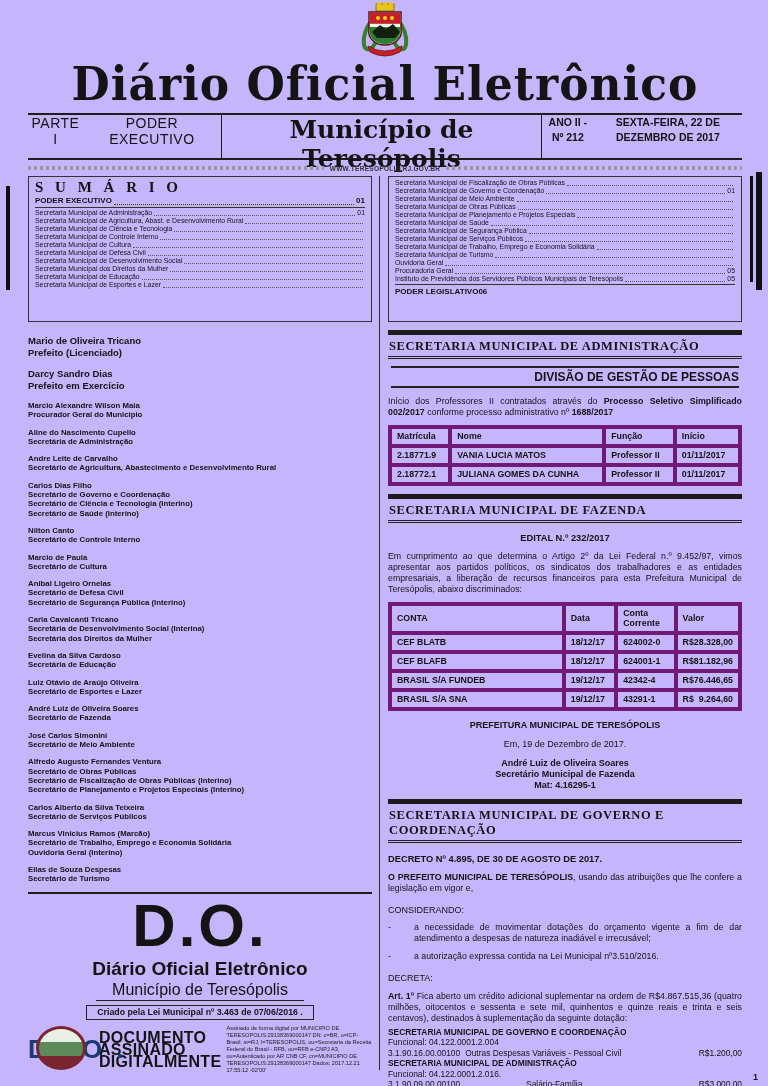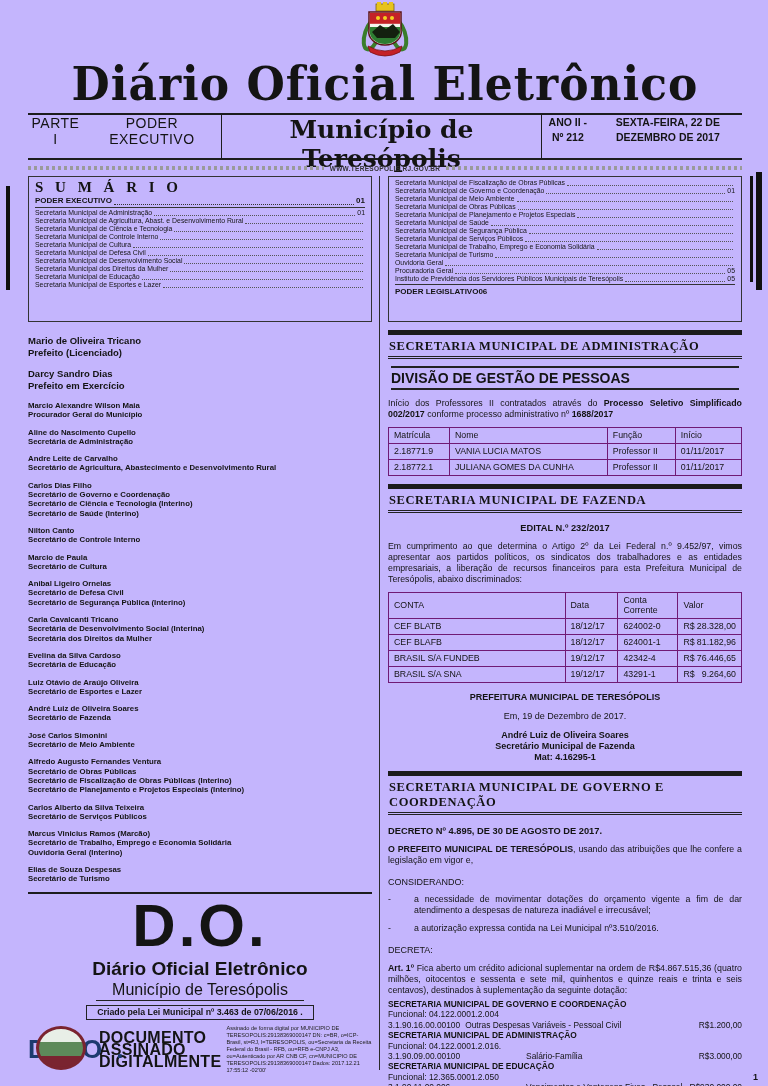--- a/index.html
+++ b/index.html
@@ -53,24 +53,24 @@
   .badge { position:relative; flex:0 0 66px; height:48px; }
   .badge-do { position:absolute; left:0; top:8px; width:100%; text-align:center; font-size:26px; font-weight:900; color:#1c3a6e; letter-spacing:14px; }
   .badge-oval { position:absolute; left:8px; top:0; width:50px; height:44px; border:3px solid #7a2430; border-radius:50%;
     background:linear-gradient(180deg,#e8efe7 0 35%, #5d8a5a 35% 72%, #7a2430 72%); }
   .sig-labels { flex:0 0 auto; font-weight:800; font-size:16px; line-height:12px; letter-spacing:0.3px; }
   .sig-text { flex:1; font-size:5.6px; line-height:7px; color:#222; }
 
   
   .section-bar { height:5px; background:#1c1c1c; margin-top:8px; }
   .sec-title { font-family:"Liberation Serif", serif; font-size:12.5px; font-weight:700; letter-spacing:0.6px; padding:2px 1px 2px; border-bottom:3px double #222; margin-top:2px; }
-  .division { margin:7px 3px 0; text-align:left; font-weight:700; font-size:14px; border-top:2px solid #222; border-bottom:2px solid #222; padding:1.5px 0 2.5px; }
+  .division { margin:7px 3px 0; text-align:right; font-weight:700; font-size:12px; border-top:2px solid #222; border-bottom:2px solid #222; padding:1.5px 0 2.5px; }
   .body-text { font-size:8.8px; line-height:11px; text-align:justify; margin-top:8px; }
   table.doc { width:100%; border-collapse:collapse; font-size:8.8px; margin-top:7px; }
-  table.doc th, table.doc td { border:1px solid #701a75; padding:2px 5px 3px; text-align:left; font-weight:400; }
+  table.doc th, table.doc td { border:4px solid #701a75; padding:2px 5px 3px; text-align:left; font-weight:700; }
   .val-cell { display:flex; justify-content:space-between; }
   .edital { text-align:center; font-weight:700; font-size:9.3px; margin-top:10px; }
   .sig-center { text-align:center; margin-top:9px; }
   .sig-center .b { font-weight:700; font-size:9px; line-height:11px; }
   .sig-center .n { font-size:9px; line-height:11px; margin:8px 0; }
   .decree-title { font-weight:700; font-size:9.3px; margin-top:11px; }
   .consider { display:flex; margin-top:7px; font-size:8.8px; line-height:11px; }
   .consider .dash { flex:0 0 26px; }
   .consider .ctext { flex:1; text-align:justify; }
   .label-b { font-weight:400; font-size:9px; margin-top:11px; }

